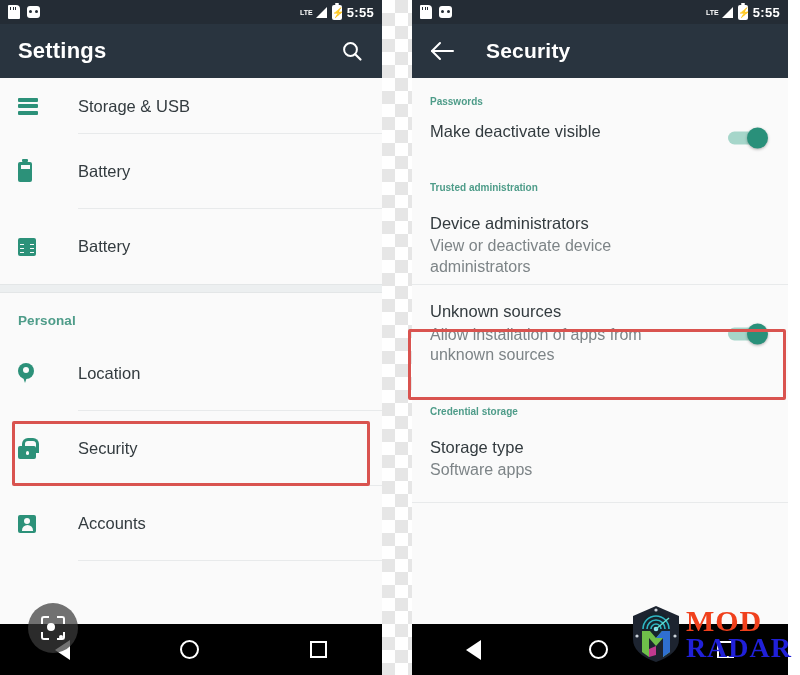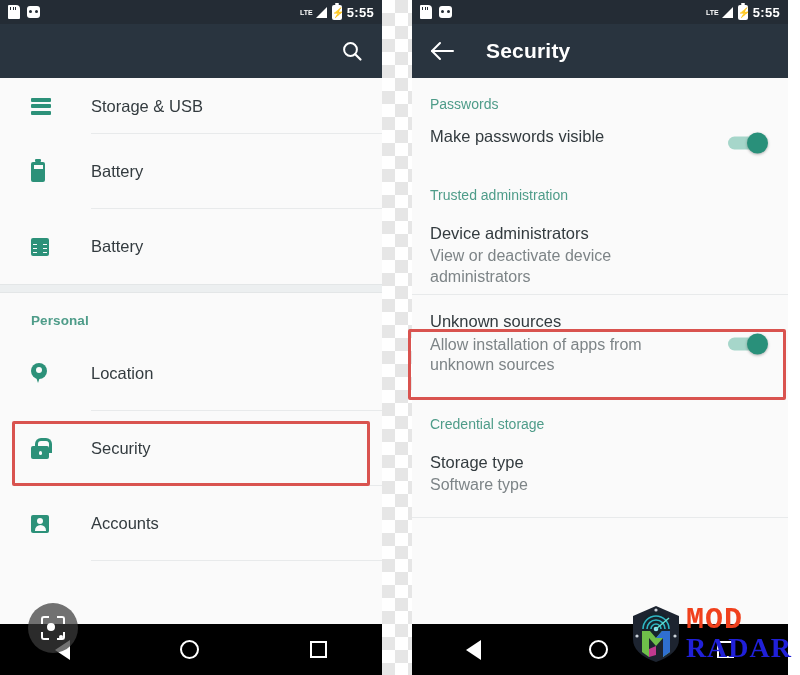--- a/index.html
+++ b/index.html
@@ -125,21 +125,20 @@
   .content {
     position: relative;
     height: 597px;
     background: #fafafa;
     overflow: hidden;
   }
   .content.right { background: #fafafa; }
 
   .card {
     background: #fafafa;
-    padding-left: 13px;
   }
   .group-gap {
     height: 9px;
     background: #eceff0;
     border-top: 1px solid #e3e6e7;
     border-bottom: 1px solid #e3e6e7;
   }
 
   
   .srow {
@@ -308,22 +307,22 @@
   }
   .toggle .thumb {
     position: absolute; top: 0; right: 4px;
     width: 21px; height: 21px; border-radius: 50%;
     background: #29907a;
     box-shadow: 0 1px 3px rgba(0,0,0,.30);
     margin-top: -2px;
   }
 
   .psection {
-    font-size: 14px;
-    font-weight: normal;
+    font-size: 10px;
+    font-weight: bold;
     color: #4e9c89;
     padding: 18px 0 6px 18px;
   }
 
   
   .navbar {
     position: absolute;
     bottom: 0; left: 0; right: 0;
     height: 51px;
     background: #000000;
@@ -384,21 +383,21 @@
     bottom: 12px;
     z-index: 9;
     display: flex;
     align-items: center;
     gap: 4px;
     pointer-events: none;
   }
   .wm-mark { width: 52px; height: 58px; }
   .wm-text { line-height: .92; }
   .wm-mod {
-    font-family: Liberation Mono, monospace;
+    font-family: Liberation Serif, serif;
     font-size: 30px; font-weight: bold; color: #f0401c; letter-spacing: 1px;
   }
   .wm-radar {
     font-family: "Liberation Serif", serif;
     font-size: 28px; font-weight: bold; color: #2020d8; letter-spacing: 1px;
   }
 </style>
 </head>
 <body>
 
@@ -417,20 +416,21 @@
         <span class="ic-lte">LTE</span>
         <span class="ic-signal"></span>
         <span class="ic-battery">
             <span class="bolt"></span>
           </span>
         <span class="sb-time">5:55</span>
       </div>
     </div>
 
     <div class="toolbar">
+      <span class="toolbar-title">Settings</span>
       <span class="toolbar-spacer"></span>
       <span class="icon-btn">
         <svg width="24" height="24" viewBox="0 0 24 24" aria-hidden="true">
           <circle cx="10.5" cy="10.5" r="6.4" fill="none" stroke="#fff" stroke-width="2"></circle>
           <line x1="15.2" y1="15.2" x2="20.5" y2="20.5" stroke="#fff" stroke-width="2.2" stroke-linecap="round"></line>
         </svg>
       </span>
     </div>
 
     <div class="content">
@@ -542,21 +542,21 @@
           <polyline points="10,3 2,11 10,19" fill="none" stroke="#fff" stroke-width="2" stroke-linecap="round" stroke-linejoin="round"></polyline>
         </svg>
       </span>
       <span class="toolbar-title sub">Security</span>
     </div>
 
     <div class="content right">
 
       <div class="psection">Passwords</div>
       <div class="prow with-toggle" style="padding-top:8px;padding-bottom:22px;">
-        <div class="ptitle">Make passwords visible</div>
+        <div class="ptitle">Make deactivate visible</div>
         <div class="toggle">
           <span class="track"></span>
             <span class="thumb"></span>
         </div>
       </div>
 
       <div class="psection">Trusted administration</div>
       <div class="prow" style="padding-bottom:8px;">
         <div class="ptitle">Device administrators</div>
         <div class="psub">View or deactivate device administrators</div>
@@ -568,21 +568,21 @@
         <div class="psub">Allow installation of apps from unknown sources</div>
         <div class="toggle">
           <span class="track"></span>
             <span class="thumb"></span>
         </div>
       </div>
 
       <div class="psection" style="padding-top:22px;">Credential storage</div>
       <div class="prow" style="padding-bottom:22px;">
         <div class="ptitle">Storage type</div>
-        <div class="psub">Software type</div>
+        <div class="psub">Software apps</div>
         <span class="divider-full"></span>
       </div>
 
 
     </div>
 
     <div class="navbar">
       <span class="nav-back"></span>
       <span class="nav-home"></span>
       <span class="nav-recent"></span>

